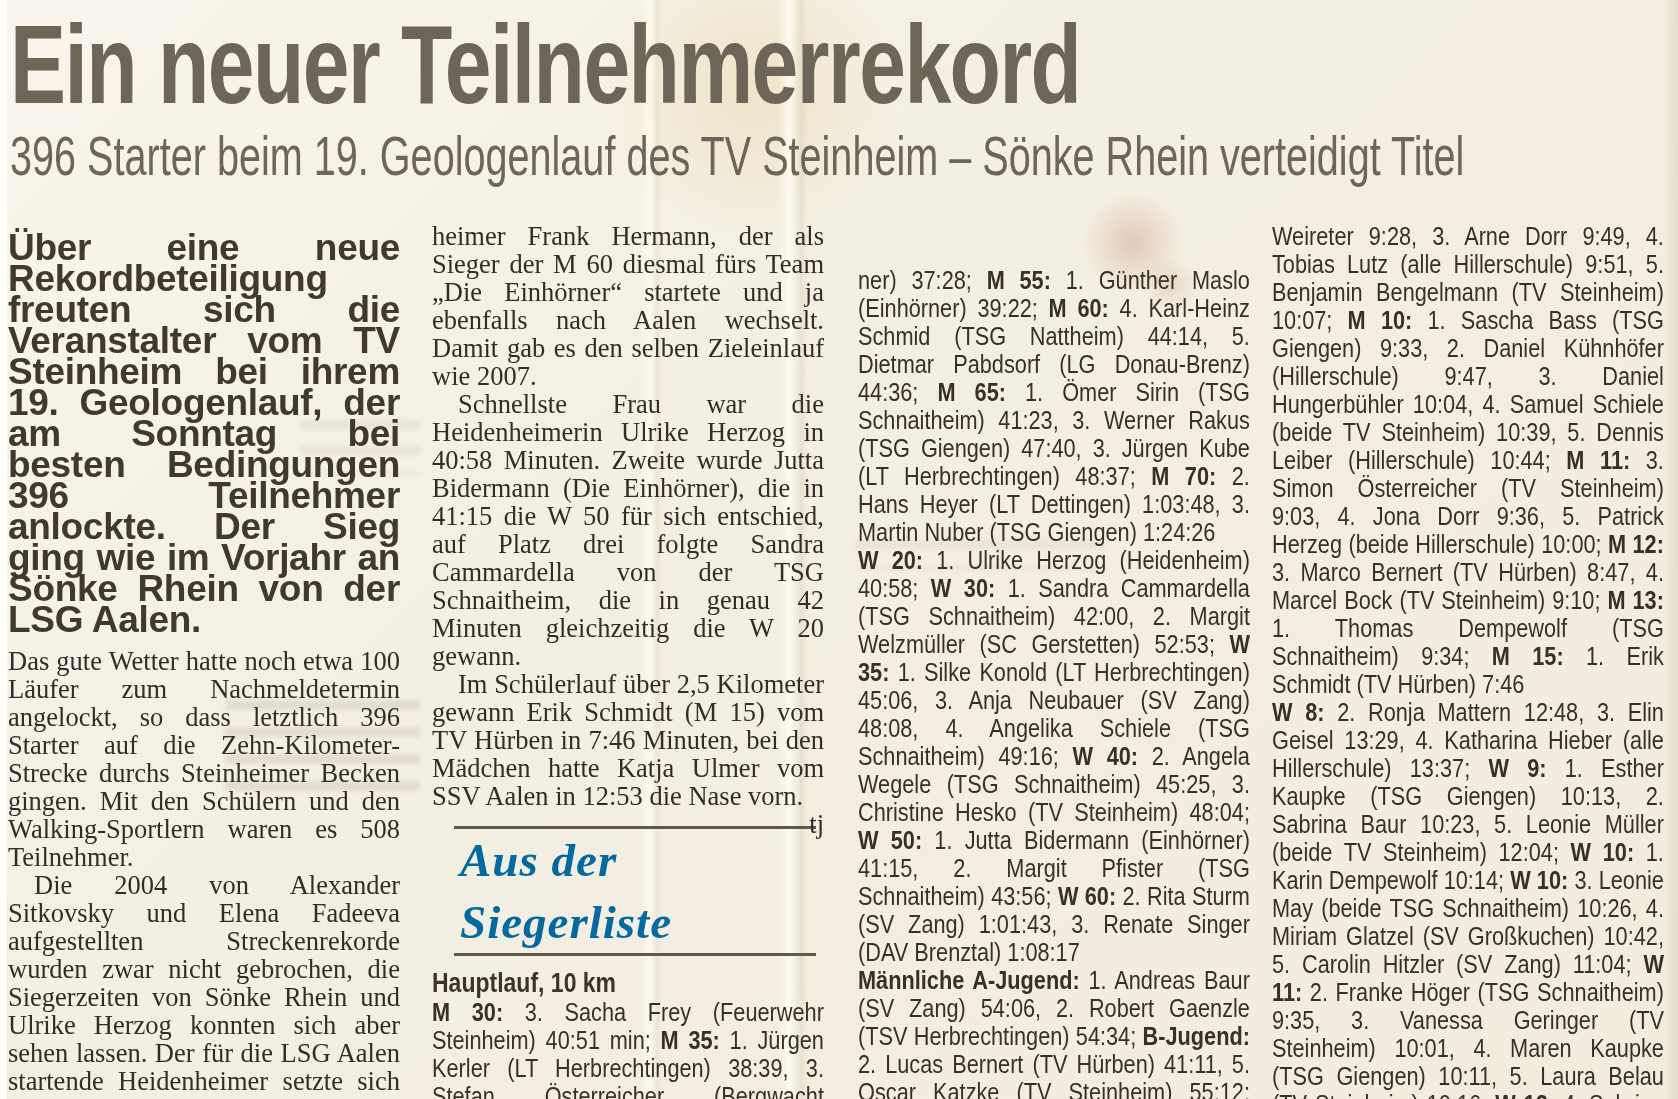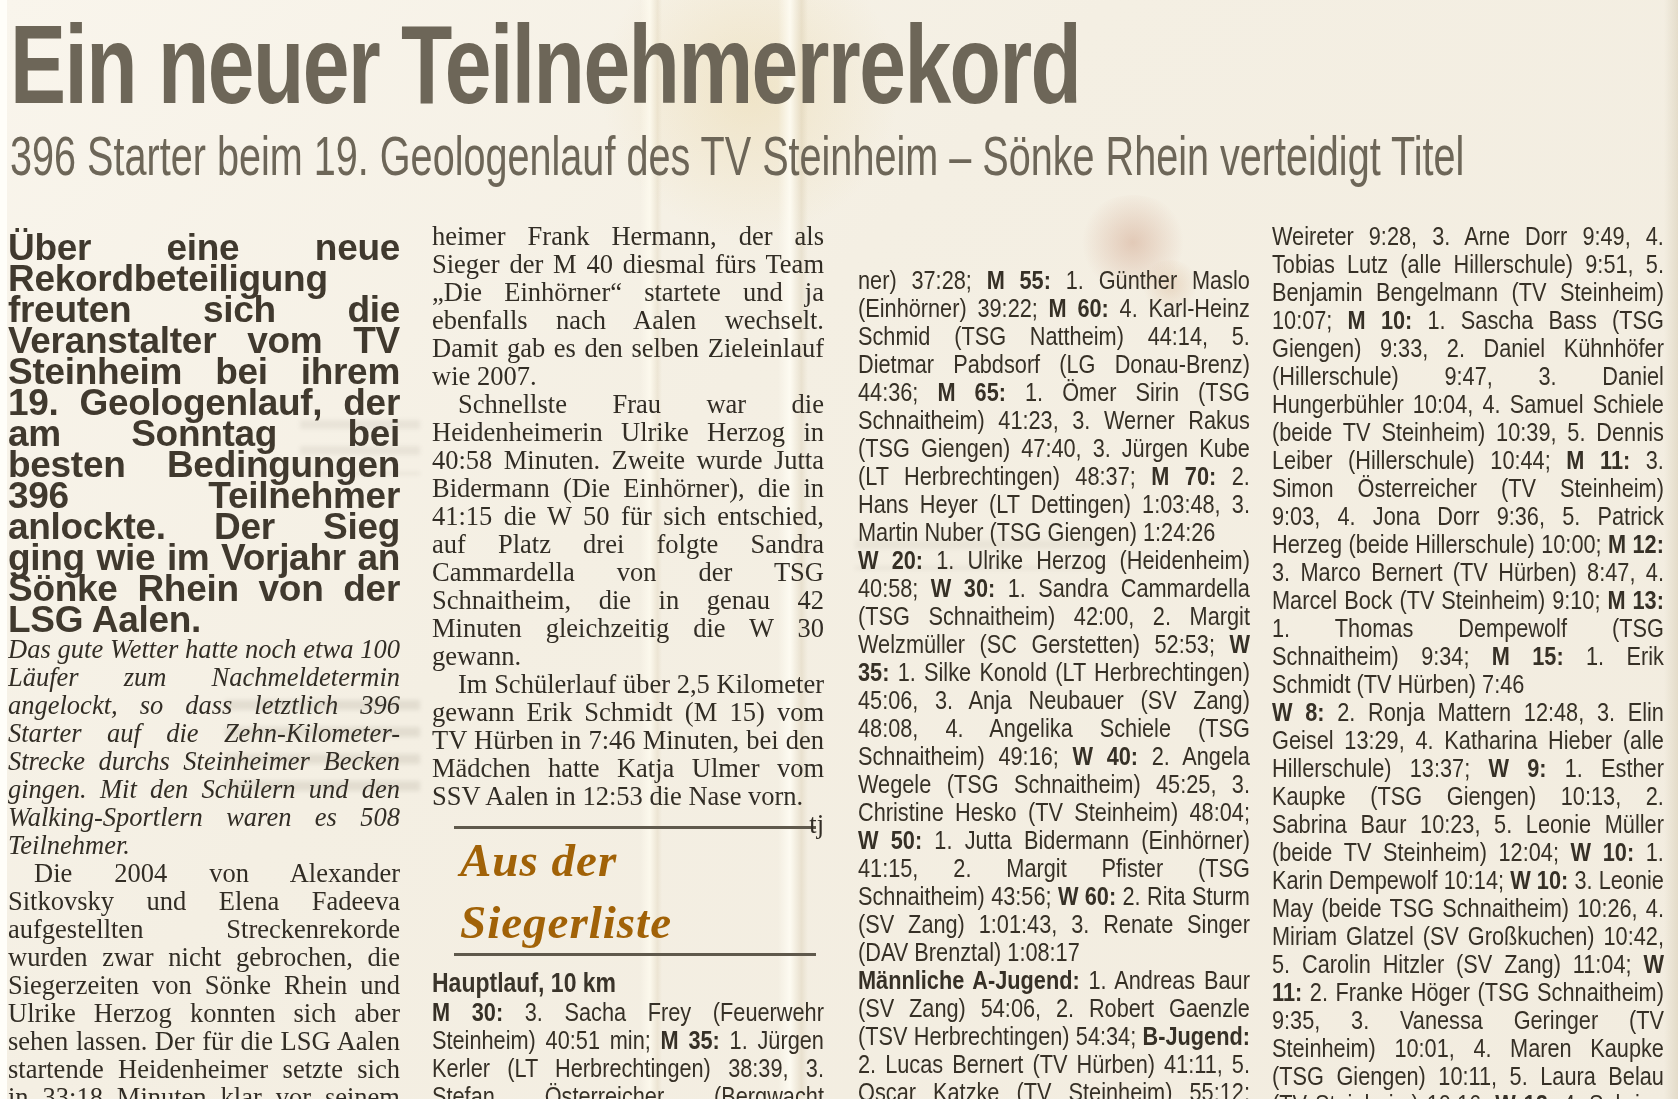--- a/index.html
+++ b/index.html
@@ -58,42 +58,42 @@
   .lead{
     font-family:"Liberation Sans",sans-serif;font-weight:bold;
     font-size:37px;line-height:31px;letter-spacing:-.3px;
     color:#40392e;text-align:justify;margin-top:10px;
   }
   .serif{
     font-family:"Liberation Serif",serif;
     font-size:26.5px;line-height:28px;
     color:#322d25;text-align:justify;
   }
-  .serif.sp{font-style:italic;}
+  .serif.sp{margin-top:12px;}
   .indent{text-indent:26px;}
   .byline{float:right;font-family:Liberation Serif, serif;}
 
   
   .cond{width:460px;transform:scaleX(.852);transform-origin:0 0;}
   .list{
     font-family:"Liberation Sans",sans-serif;
     font-size:25.5px;line-height:28px;color:#363026;text-align:justify;
   }
   .list .bseg{font-weight:bold;}
   .list-head{
     font-family:"Liberation Sans",sans-serif;font-weight:bold;
     font-size:27px;line-height:30px;color:#3a342a;margin-top:4px;
   }
 
   
   .sieger{margin-top:16px;margin-left:22px;width:362px;}
   .rule{height:3px;background:#5f594c;}
   .sieger-title{
     font-family:"Liberation Serif",serif;font-style:italic;font-weight:bold;
-    font-size:47px;line-height:62px;color:#a16207;letter-spacing:1px;
+    font-size:47px;line-height:62px;color:#0369a1;letter-spacing:1px;
     padding-left:6px;
   }
   .after-sieger{margin-top:12px;}
 </style>
 </head>
 <body>
 
 <div class="page">
 
   <div class="artifact stain-top"></div>
@@ -110,22 +110,22 @@
   <h1 class="headline">Ein neuer Teilnehmerrekord</h1>
   <h2 class="subheadline">396 Starter beim 19. Geologenlauf des TV Steinheim – Sönke Rhein verteidigt Titel</h2>
 
   <div class="col col-1">
     <p class="lead">Über eine neue Rekordbeteiligung freuten sich die Veranstalter vom TV Steinheim bei ihrem 19. Geologenlauf, der am Sonntag bei besten Bedingungen 396 Teilnehmer anlockte. Der Sieg ging wie im Vorjahr an Sönke Rhein von der LSG Aalen.</p>
     <p class="serif sp">Das gute Wetter hatte noch etwa 100 Läufer zum Nachmeldetermin angelockt, so dass letztlich 396 Starter auf die Zehn-Kilometer-Strecke durchs Steinheimer Becken gingen. Mit den Schülern und den Walking-Sportlern waren es 508 Teilnehmer.</p>
     <p class="serif indent">Die 2004 von Alexander Sitkovsky und Elena Fadeeva aufgestellten Streckenrekorde wurden zwar nicht gebrochen, die Siegerzeiten von Sönke Rhein und Ulrike Herzog konnten sich aber sehen lassen. Der für die LSG Aalen startende Heidenheimer setzte sich in 33:18 Minuten klar vor seinem Teamkollegen Martin Allgeyer durch, der in 33:59 die Altersklasse M 30 gewann. Auf Platz drei folgte in 34:49 der Schnait-</p>
   </div>
 
   <div class="col col-2">
-    <p class="serif">heimer Frank Hermann, der als Sieger der M 40 diesmal fürs Team „Die Einhörner“ startete und ja ebenfalls nach Aalen wechselt. Damit gab es den selben Zieleinlauf wie 2007.</p>
-    <p class="serif indent">Schnellste Frau war die Heidenheimerin Ulrike Herzog in 40:58 Minuten. Zweite wurde Jutta Bidermann (Die Einhörner), die in 41:15 die W 50 für sich entschied, auf Platz drei folgte Sandra Cammardella von der TSG Schnaitheim, die in genau 42 Minuten gleichzeitig die W 30 gewann.</p>
+    <p class="serif">heimer Frank Hermann, der als Sieger der M 60 diesmal fürs Team „Die Einhörner“ startete und ja ebenfalls nach Aalen wechselt. Damit gab es den selben Zieleinlauf wie 2007.</p>
+    <p class="serif indent">Schnellste Frau war die Heidenheimerin Ulrike Herzog in 40:58 Minuten. Zweite wurde Jutta Bidermann (Die Einhörner), die in 41:15 die W 50 für sich entschied, auf Platz drei folgte Sandra Cammardella von der TSG Schnaitheim, die in genau 42 Minuten gleichzeitig die W 20 gewann.</p>
     <p class="serif indent"><span>Im Schülerlauf über 2,5 Kilometer gewann Erik Schmidt (M 15) vom TV Hürben in 7:46 Minuten, bei den Mädchen hatte Katja Ulmer vom SSV Aalen in 12:53 die Nase vorn.</span> <span class="byline">tj</span></p>
 
     <div class="sieger">
       <div class="rule"></div>
       <div class="sieger-title">Aus der Siegerliste</div>
       <div class="rule"></div>
     </div>
 
     <div class="cond after-sieger">
       <div class="list-head">Hauptlauf, 10 km</div>

